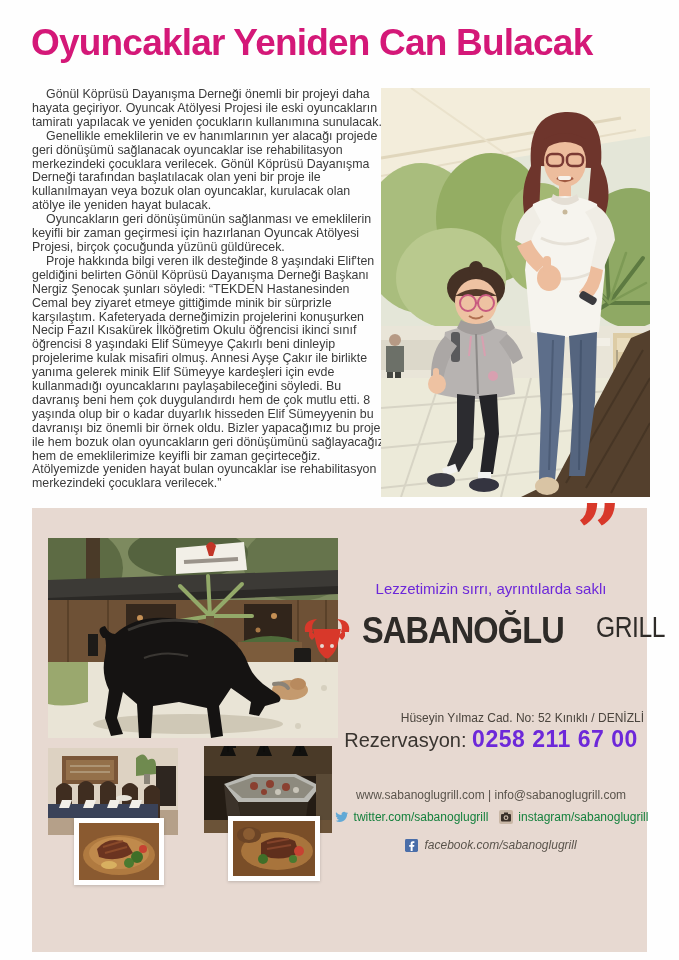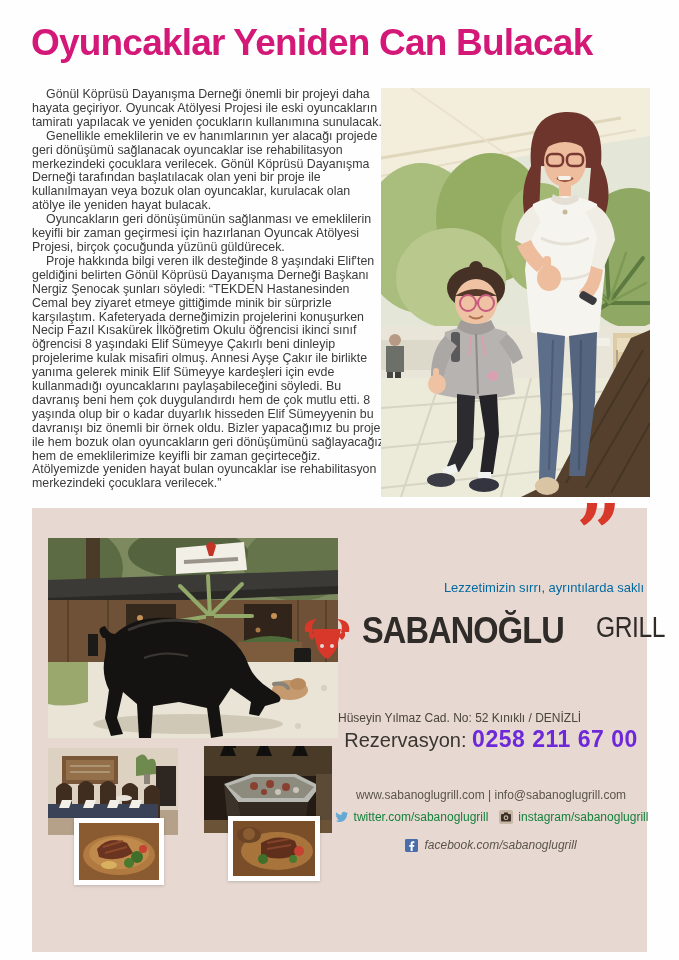--- a/index.html
+++ b/index.html
@@ -41,39 +41,39 @@
     overflow:hidden;background:#7d8a5f;
   }
   .bull-photo svg{display:block;width:100%;height:100%;}
 
   .quote{
     position:absolute;right:26px;top:-14px;
     font-family:"DejaVu Serif", serif;font-weight:bold;
     font-size:78px;line-height:1;color:#d8382a;
   }
   .tagline{
-    position:absolute;left:306px;top:72px;width:306px;text-align:right;
-    font-size:13px;color:#0369a1;
+    position:absolute;left:306px;top:72px;width:306px;text-align:center;
+    font-size:15px;color:#6d28d9;
   }
   .logo-row{
     position:absolute;left:306px;top:102px;width:306px;height:56px;
     display:flex;justify-content:center;gap:10px;
   }
   .bull-icon svg{display:block;}
   .brand-main{
     font-size:37px;font-weight:bold;color:#2e2b28;letter-spacing:-1px;
     transform:scaleX(0.88);transform-origin:left center;
   }
   .brand-bar{width:3px;height:40px;background:#d8382a;margin-left:-12px;}
   .brand-sub{
     font-size:30px;font-weight:normal;color:#2e2b28;letter-spacing:-0.5px;
     transform:scaleX(0.82);transform-origin:left center;margin-left:-4px;
   }
   .address{
-    position:absolute;left:306px;top:203px;width:306px;text-align:left;
+    position:absolute;left:306px;top:203px;width:306px;text-align:right;
     font-size:12px;color:#4a443d;
   }
   .reservation{
     position:absolute;left:306px;top:218px;width:306px;text-align:center;
     font-size:20px;color:#3a3530;
   }
   .reservation b{font-size:23px;color:#6d28d9;letter-spacing:0.5px;}
 
   .thumb{position:absolute;overflow:hidden;}
   .thumb svg{display:block;width:100%;height:100%;}

